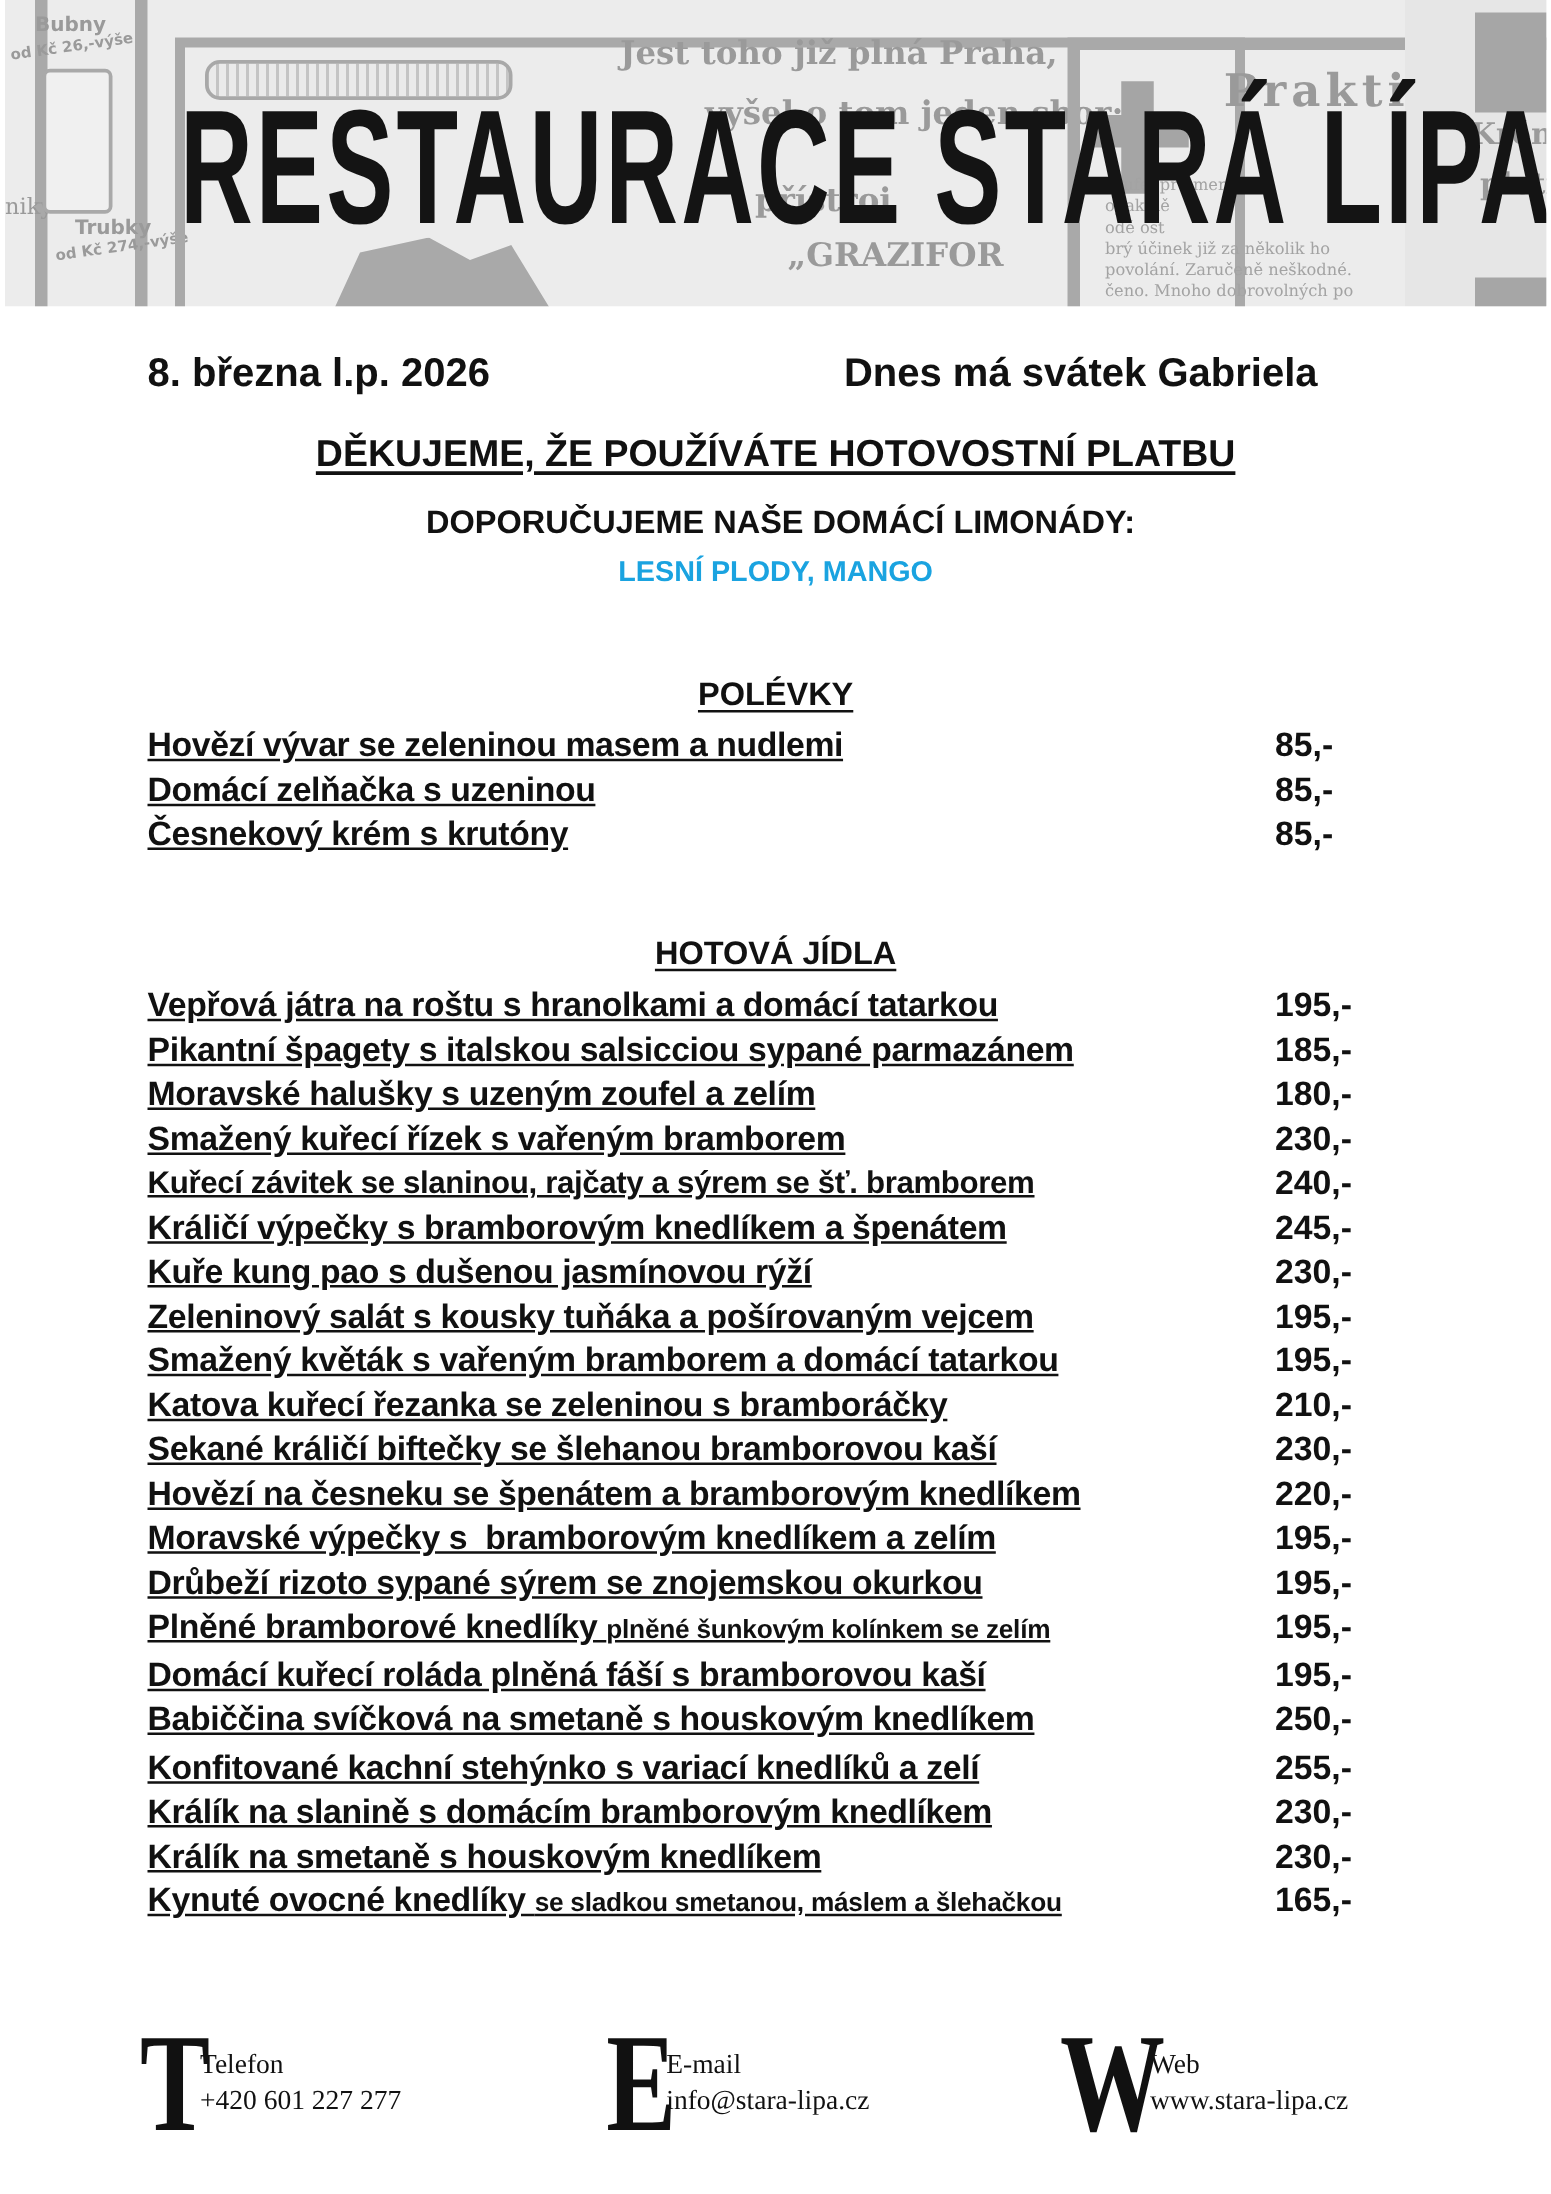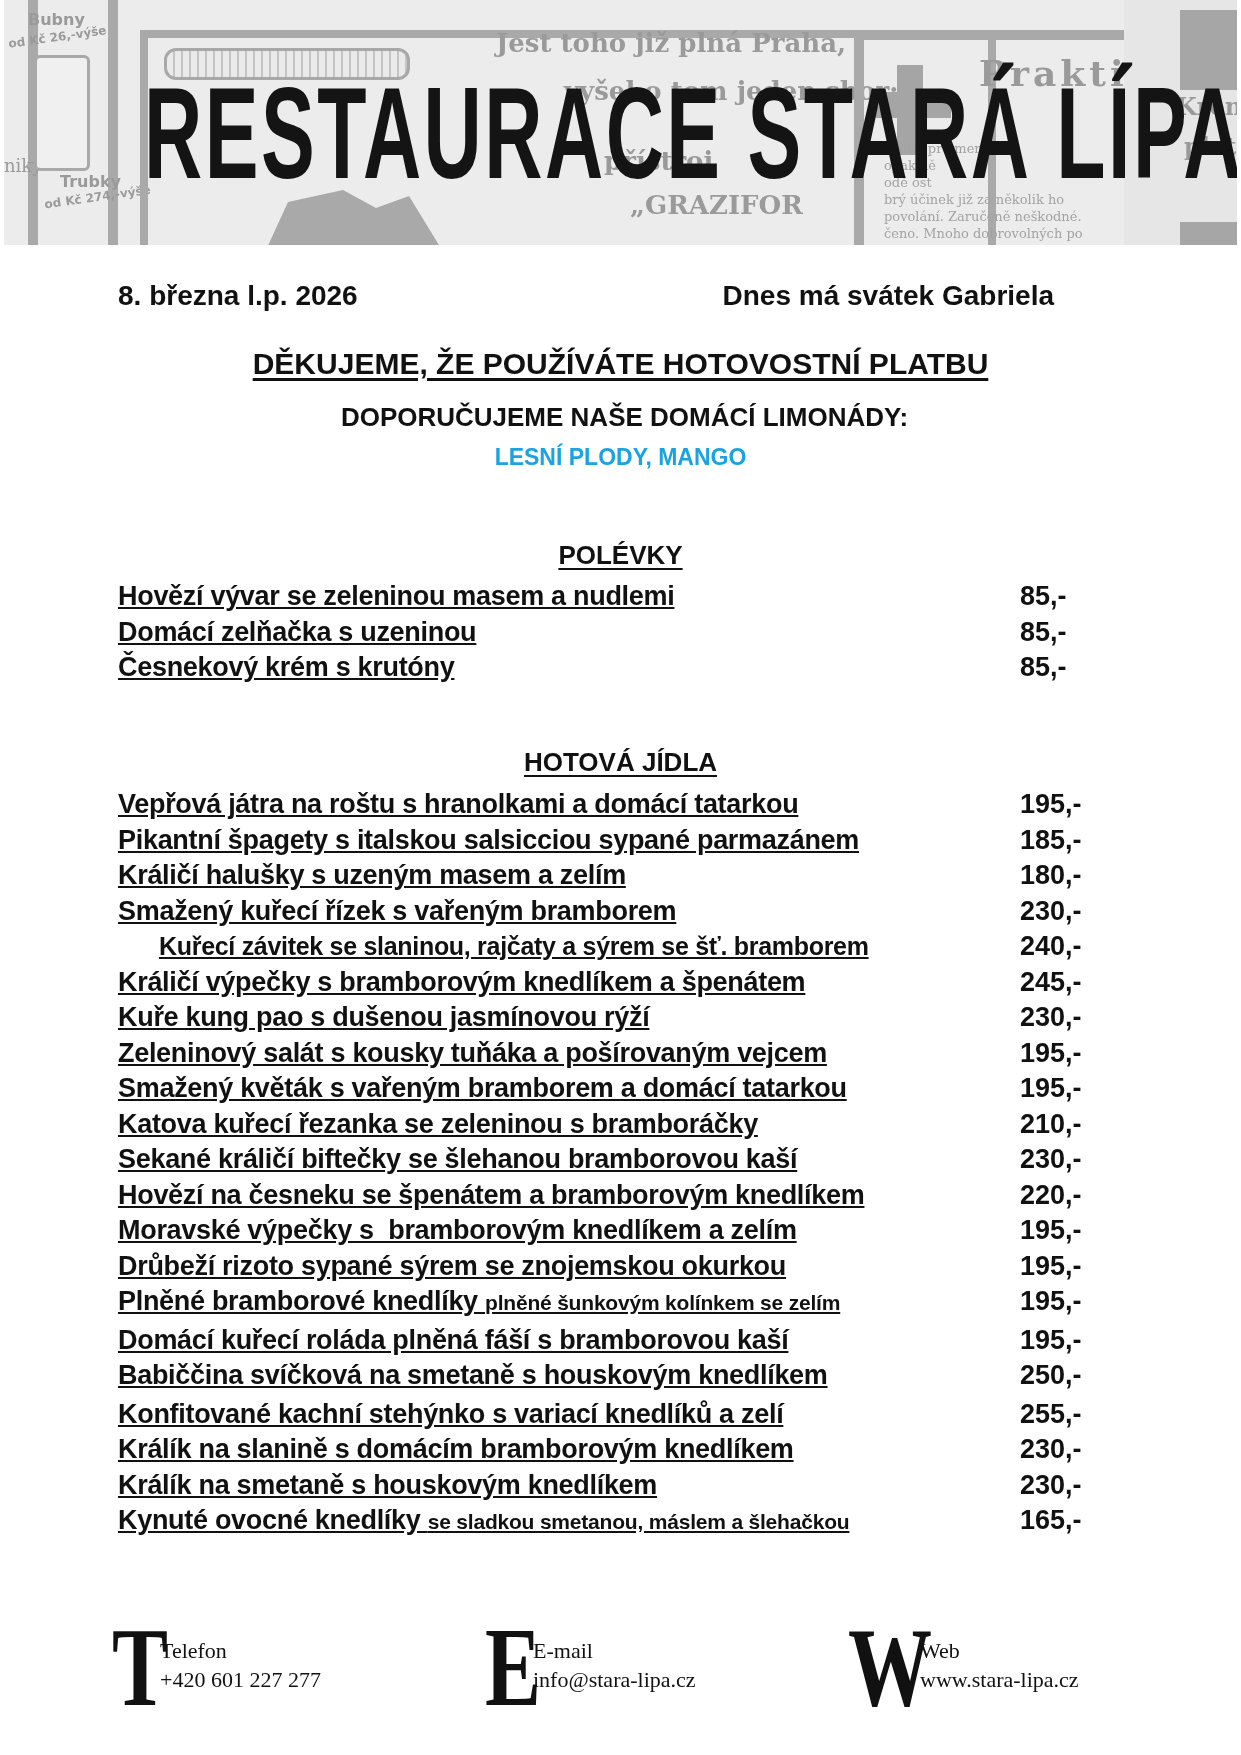--- a/index.html
+++ b/index.html
@@ -29,21 +29,21 @@
       font-size: 130px; line-height: 130px; color: #141414;
       transform: scaleX(0.62); transform-origin: 140px 0;
       letter-spacing: 4px; white-space: nowrap;
     }
 
     
     .info-line {
       position: absolute; top: 280px; left: 118px; right: 187px;
       display: flex; justify-content: space-between;
       font-family: "Liberation Sans", sans-serif; font-weight: bold;
-      font-size: 28px; transform-origin: left; gap: 32px;
+      font-size: 32px; transform-origin: left; gap: 32px;
     }
     .center-block { position: absolute; left: 0; width: 100%; text-align: center; font-family: "Liberation Sans", sans-serif; font-weight: bold; }
     .thanks { top: 347px; font-size: 30px; text-decoration: underline; text-underline-offset: 4px; padding-right: 12px; }
     .recommend { top: 402px; font-size: 26px; padding-left: 4px; }
     .flavors { top: 444px; font-size: 23px; color: #1aa3e0; padding-right: 12px; }
 
     .section-title {
       position: absolute; left: 0; width: 100%; text-align: center;
       font-family: "Liberation Sans", sans-serif; font-weight: bold;
       font-size: 26px; text-decoration: underline; text-underline-offset: 4px;
@@ -143,29 +143,29 @@
 <div class="menu-list mains" style="top:787px;">
   <div class="menu-item">
       <span class="name">Vepřová játra na roštu s hranolkami a domácí tatarkou</span>
       <span class="price">195,-</span>
     </div>
   <div class="menu-item">
       <span class="name">Pikantní špagety s italskou salsicciou sypané parmazánem</span>
       <span class="price">185,-</span>
     </div>
   <div class="menu-item">
-      <span class="name">Králičí halušky s uzeným masem a zelím</span>
+      <span class="name">Moravské halušky s uzeným zoufel a zelím</span>
       <span class="price">180,-</span>
     </div>
   <div class="menu-item">
       <span class="name">Smažený kuřecí řízek s vařeným bramborem</span>
       <span class="price">230,-</span>
     </div>
   <div class="menu-item">
-      <span class="name" style="font-size:25px;margin-left:41px;">Kuřecí závitek se slaninou, rajčaty a sýrem se šť. bramborem</span>
+      <span class="name" style="font-size:25px;">Kuřecí závitek se slaninou, rajčaty a sýrem se šť. bramborem</span>
       <span class="price">240,-</span>
     </div>
   <div class="menu-item">
       <span class="name">Králičí výpečky s bramborovým knedlíkem a špenátem</span>
       <span class="price">245,-</span>
     </div>
   <div class="menu-item">
       <span class="name">Kuře kung pao s dušenou jasmínovou rýží</span>
       <span class="price">230,-</span>
     </div>

